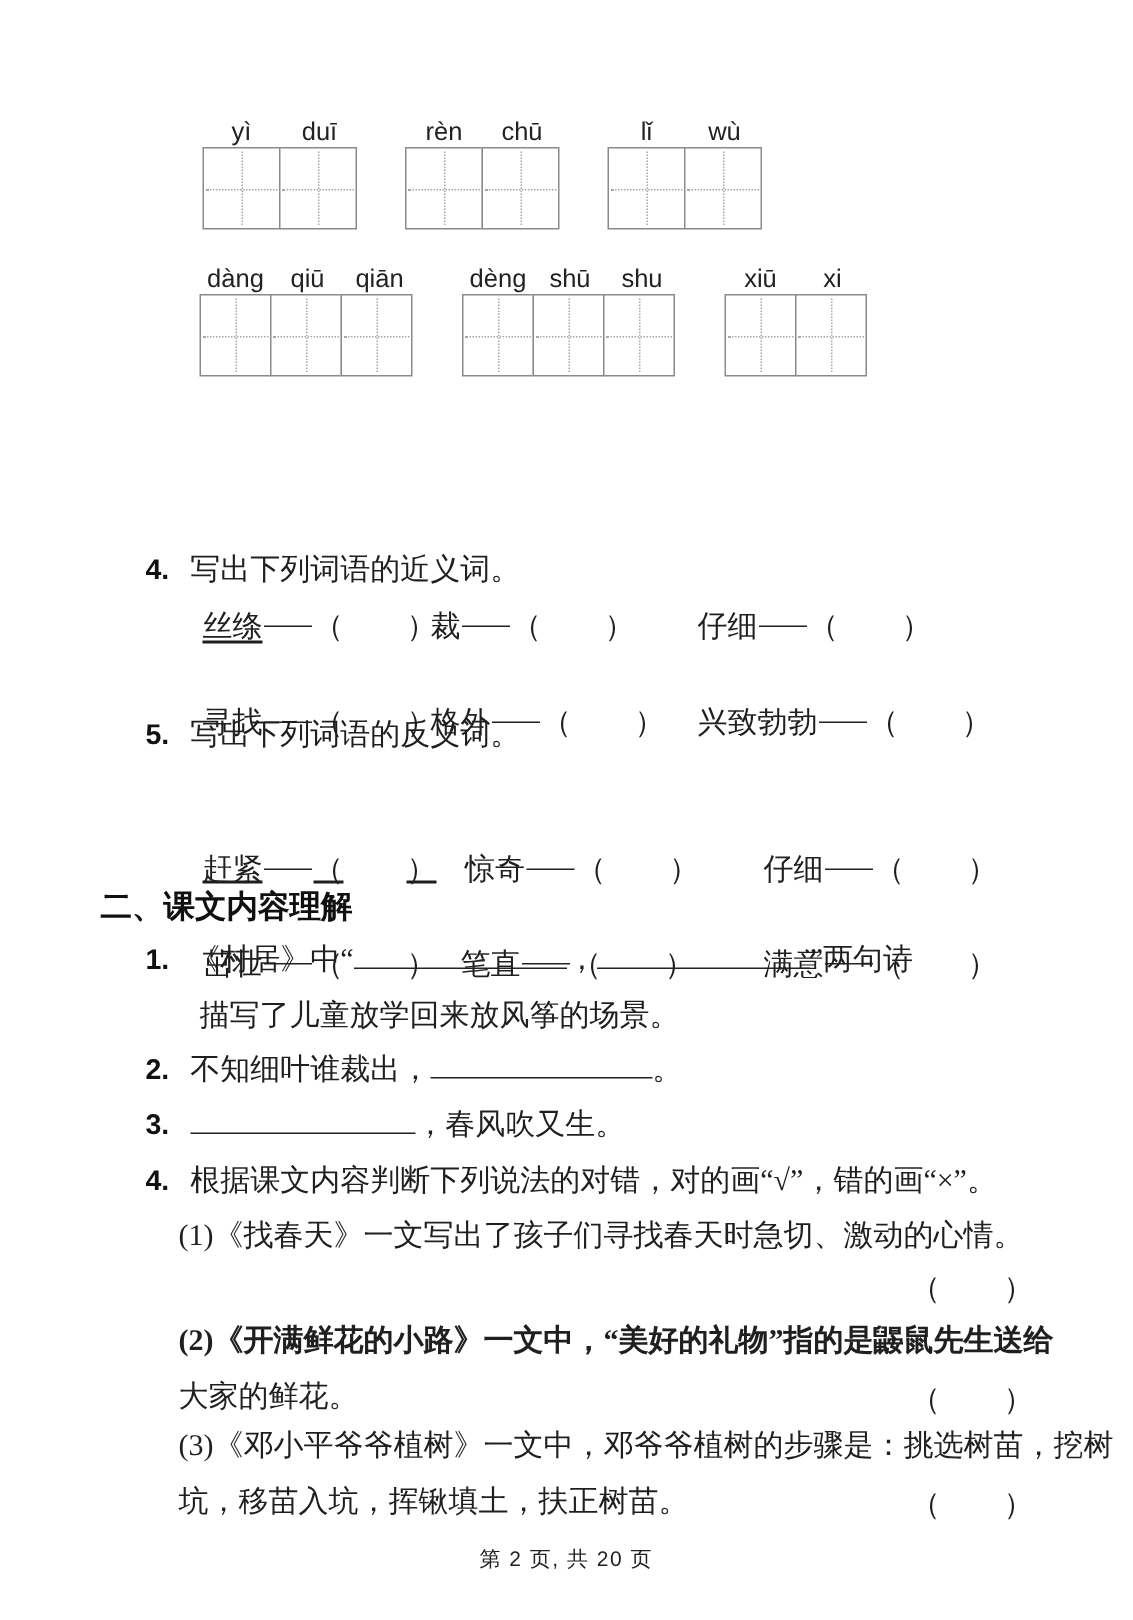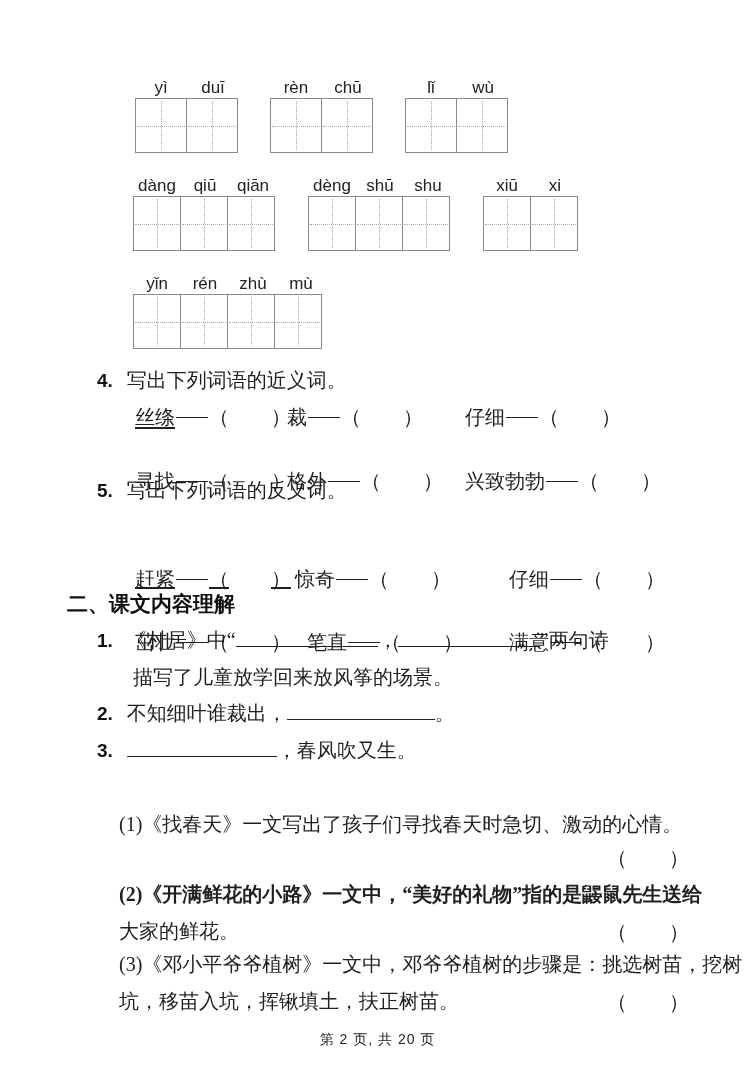--- a/index.html
+++ b/index.html
@@ -117,34 +117,20 @@
         <span class="py">xi</span>
       </div>
       <div class="cells">
         <div class="cell"></div>
         <div class="cell"></div>
       </div>
     </div>
   </div>
 
   <div class="abs py-row" style="left:133px;top:274px;">
-    <div class="py-group c48">
-      <div class="py-labels">
-        <span class="py">yǐn</span>
-        <span class="py">rén</span>
-        <span class="py">zhù</span>
-        <span class="py">mù</span>
-      </div>
-      <div class="cells">
-        <div class="cell"></div>
-        <div class="cell"></div>
-        <div class="cell"></div>
-        <div class="cell"></div>
-      </div>
-    </div>
   </div>
 
   <div class="abs body-text" style="left:97px;top:368px;">
     <span class="qnum">4.</span><span>写出下列词语的近义词。</span>
   </div>
   <div class="abs pair-row" style="left:135px;top:404px;width:580px;">
     <span class="pair" style="left:0;"><span class="u">丝绦</span><span class="dash"></span><span class="par">（</span><span class="gap"></span><span class="par">）</span></span>
     <span class="pair" style="left:152px;"><span>裁</span><span class="dash"></span><span class="par">（</span><span class="gap"></span><span class="par">）</span></span>
     <span class="pair" style="left:330px;"><span>仔细</span><span class="dash"></span><span class="par">（</span><span class="gap"></span><span class="par">）</span></span>
   </div>
@@ -152,21 +138,21 @@
     <span class="pair" style="left:0;"><span>寻找</span><span class="dash"></span><span class="par">（</span><span class="gap"></span><span class="par">）</span></span>
     <span class="pair" style="left:152px;"><span>格外</span><span class="dash"></span><span class="par">（</span><span class="gap"></span><span class="par">）</span></span>
     <span class="pair" style="left:330px;"><span>兴致勃勃</span><span class="dash"></span><span class="par">（</span><span class="gap"></span><span class="par">）</span></span>
   </div>
 
   <div class="abs body-text" style="left:97px;top:478px;">
     <span class="qnum">5.</span><span>写出下列词语的反义词。</span>
   </div>
   <div class="abs pair-row" style="left:135px;top:514px;width:580px;">
     <span class="pair" style="left:0;text-decoration:underline;"><span>赶紧</span><span class="dash"></span><span class="par">（</span><span class="gap"></span><span class="par">）</span></span>
-    <span class="pair" style="left:160px;"><span>惊奇</span><span class="dash"></span><span class="par">（</span><span class="gap"></span><span class="par">）</span></span>
+    <span class="pair" style="left:175px;"><span>惊奇</span><span class="dash"></span><span class="par">（</span><span class="gap"></span><span class="par">）</span></span>
     <span class="pair" style="left:374px;"><span>仔细</span><span class="dash"></span><span class="par">（</span><span class="gap"></span><span class="par">）</span></span>
   </div>
   <div class="abs pair-row" style="left:135px;top:551px;width:580px;">
     <span class="pair" style="left:0;"><span>茁壮</span><span class="dash"></span><span class="par">（</span><span class="gap"></span><span class="par">）</span></span>
     <span class="pair" style="left:172px;"><span>笔直</span><span class="dash"></span><span class="par">（</span><span class="gap"></span><span class="par">）</span></span>
     <span class="pair" style="left:374px;"><span>满意</span><span class="dash"></span><span class="par">（</span><span class="gap"></span><span class="par">）</span></span>
   </div>
 
   <div class="abs heading" style="left:67px;top:590px;">二、课文内容理解</div>
 
@@ -178,20 +164,23 @@
   </div>
 
   <div class="abs body-text" style="left:97px;top:701px;">
     <span class="qnum">2.</span><span>不知细叶谁裁出，</span><span class="blank b148"></span><span>。</span>
   </div>
 
   <div class="abs body-text" style="left:97px;top:738px;">
     <span class="qnum">3.</span><span class="blank b150"></span><span>，春风吹又生。</span>
   </div>
 
+  <div class="abs body-text" style="left:97px;top:775px;">
+    <span class="qnum">4.</span><span>根据课文内容判断下列说法的对错，对的画“√”，错的画“×”。</span>
+  </div>
 
   <div class="abs body-text" style="left:119px;top:812px;">
     <span>(1)</span><span>《找春天》一文写出了孩子们寻找春天时急切、激动的心情。</span>
   </div>
   <div class="abs judge" style="right:66px;top:845px;">
     <span class="par">（</span><span class="jgap"></span><span class="par">）</span>
   </div>
 
   <div class="abs body-text" style="left:119px;top:882px;font-weight:bold;">
     <span>(2)</span><span>《开满鲜花的小路》一文中，“美好的礼物”指的是鼹鼠先生送给</span>

